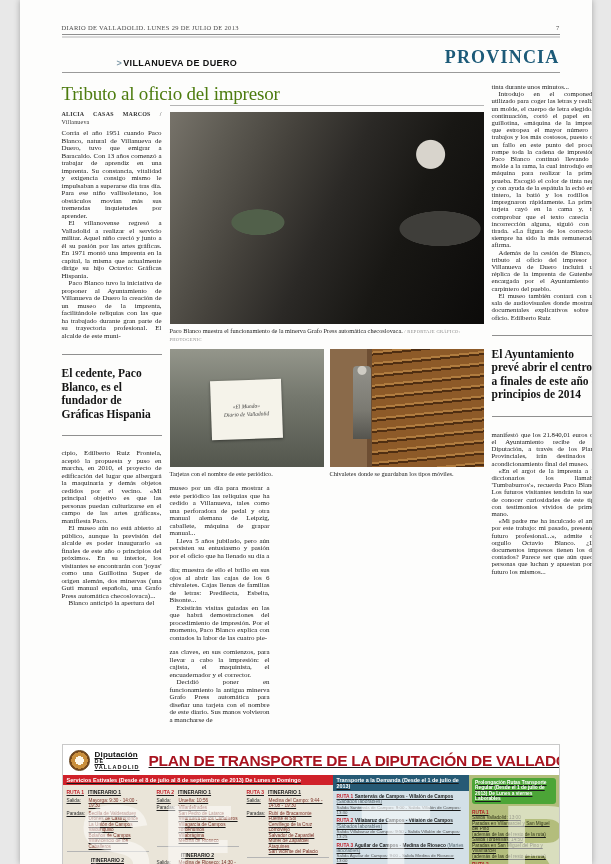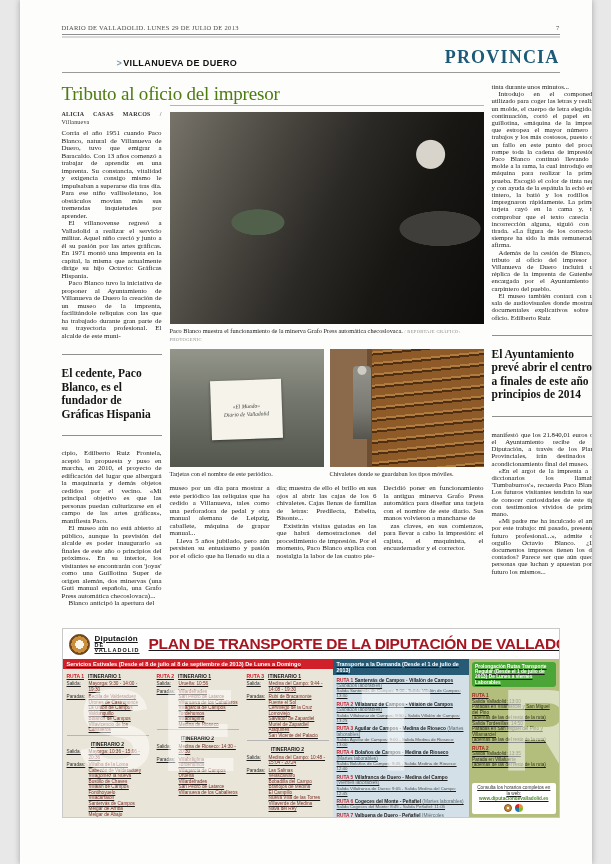--- a/index.html
+++ b/index.html
@@ -38,21 +38,21 @@
   .photos-row{display:flex;gap:6px;margin-top:6px;}
   .photo-s{width:154px;height:118px;position:relative;overflow:hidden;}
   .ph-tarjetas{background:linear-gradient(180deg,#94968b 0%,#75786e 40%,#53564d 100%);}
   .press-card{position:absolute;left:27%;top:26%;width:46%;height:50%;background:#f5f3ea;transform:rotate(-2deg);box-shadow:0 1px 3px rgba(0,0,0,.45);display:flex;flex-direction:column;align-items:center;justify-content:center;font-style:italic;font-size:5.5px;line-height:8px;color:#3a3a3a;text-align:center;}
   .ph-chivaletes{background:
     linear-gradient(90deg,#8a6a4a 0 24%,#6d4e33 24% 27%,rgba(0,0,0,0) 27%),
     repeating-linear-gradient(174deg,#8d5a28 0 7px,#b07c3f 7px 9px,#4f2e12 9px 11px);}
   .man-fig{position:absolute;left:15%;top:14%;width:12%;height:62%;background:radial-gradient(circle at 50% 6%, #cfccc4 0 4px, rgba(0,0,0,0) 5px),linear-gradient(#8e8d86 12%, #7b7a72 60%, #55544e 100%);border-radius:4px 4px 0 0;}
   .caps-row{display:flex;gap:6px;margin-top:3px;}
   .caps-row .cap{width:154px;margin-top:0;}
-  .text-cols{display:flex;gap:7px;margin-top:8px;font-size:7px;line-height:7.5px;text-align:justify;}
+  .text-cols{display:flex;gap:7px;margin-top:8px;font-size:7px;line-height:7.5px;text-align:justify;flex-direction:column;}
   .text-cols .tc{width:100px;}
   
   .ad{position:relative;margin:20px 32px 0 42px;border:1px solid #c9c9c9;background:#fff;font-family:"Liberation Sans",sans-serif;overflow:hidden;text-decoration:underline;}
   .ad-head{display:flex;align-items:center;gap:5px;padding:5px 6px 4px;}
   .logo-badge{width:19px;height:19px;border-radius:50%;flex-shrink:0;background:radial-gradient(circle,#fdf6e8 0 32%,#c98f3d 33% 60%,#7a4a1c 61% 100%);border:1px solid #5d3a13;}
   .logo-text{line-height:1;margin-right:4px;}
   .logo-text .l1{font-size:8px;font-weight:bold;letter-spacing:.2px;color:#111;}
   .logo-text .l2{font-size:5.5px;font-weight:bold;letter-spacing:1px;color:#111;}
   .ad-title{font-size:15.5px;font-weight:bold;color:#a81420;letter-spacing:-.3px;white-space:nowrap;}
   .ad-table{display:flex;height:158px;}
@@ -138,25 +138,25 @@
           <div class="cap">Tarjetas con el nombre de este periódico.</div>
           <div class="cap">Chivaletes donde se guardaban los tipos móviles.</div>
         </div>
         <div class="text-cols">
           <div class="tc">
             <p>museo por un día para mostrar a este periódico las reliquias que ha cedido a Villanueva, tales como una perforadora de pedal y otra manual alemana de Leipzig, caballete, máquina de grapar manual...</p>
             <p>Lleva 5 años jubilado, pero aún persisten su entusiasmo y pasión por el oficio que ha llenado su día a</p>
           </div>
           <div class="tc">
             <p>día; muestra de ello el brillo en sus ojos al abrir las cajas de los 6 chivaletes. Cajas llenas de familias de letras: Predilecta, Esbelta, Bisonte...</p>
-            <p>Existirán visitas guiadas en las que habrá demostraciones del procedimiento de impresión. Por el momento, Paco Blanco explica con nostalgia la labor de las cuatro pie-</p>
+            <p>Existirán visitas guiadas en las que habrá demostraciones del procedimiento de impresión. Por el momento, Paco Blanco explica con contados la labor de las cuatro pie-</p>
           </div>
           <div class="tc">
+            <p>zas claves, en sus comienzos, para llevar a cabo la impresión: el cajista, el maquinista, el encuadernador y el corrector.</p>
             <p>Decidió poner en funcionamiento la antigua minerva Grafo Press automática para diseñar una tarjeta con el nombre de este diario. Sus manos volvieron a mancharse de</p>
-            <p>zas claves, en sus comienzos, para llevar a cabo la impresión: el cajista, el maquinista, el encuadernador y el corrector.</p>
           </div>
         </div>
       </div>
 
       <div class="right-col">
         <p>tinta durante unos minutos...</p>
         <p>Introdujo en el componedor, utilizado para coger las letras y realizar un molde, el cuerpo de letra elegido. A continuación, cortó el papel en la guillotina, «máquina de la imprenta que estropea el mayor número de trabajos y los más costosos, puesto que un fallo en este punto del proceso rompe toda la cadena de impresión». Paco Blanco continuó llevando el molde a la rama, la cual introdujo en la máquina para realizar la primera prueba. Escogió el color de tinta negro y con ayuda de la espátula la echó en el tintero, la batió y los rodillos se impregnaron rápidamente. La primera tarjeta cayó en la cama y, tras comprobar que el texto carecía de incorrección alguna, siguió con la tirada. «La figura de los correctores siempre ha sido la más remunerada», afirma.</p>
         <p>Además de la cesión de Blanco, el tributo al oficio del impresor de Villanueva de Duero incluirá una réplica de la imprenta de Gutenberg, encargada por el Ayuntamiento al carpintero del pueblo.</p>
         <p>El museo también contará con una sala de audiovisuales donde mostrarán documentales explicativos sobre el oficio. Edilberto Ruiz</p>
         <div class="quote-block">El Ayuntamiento prevé abrir el centro a finales de este año o principios de 2014</div>

